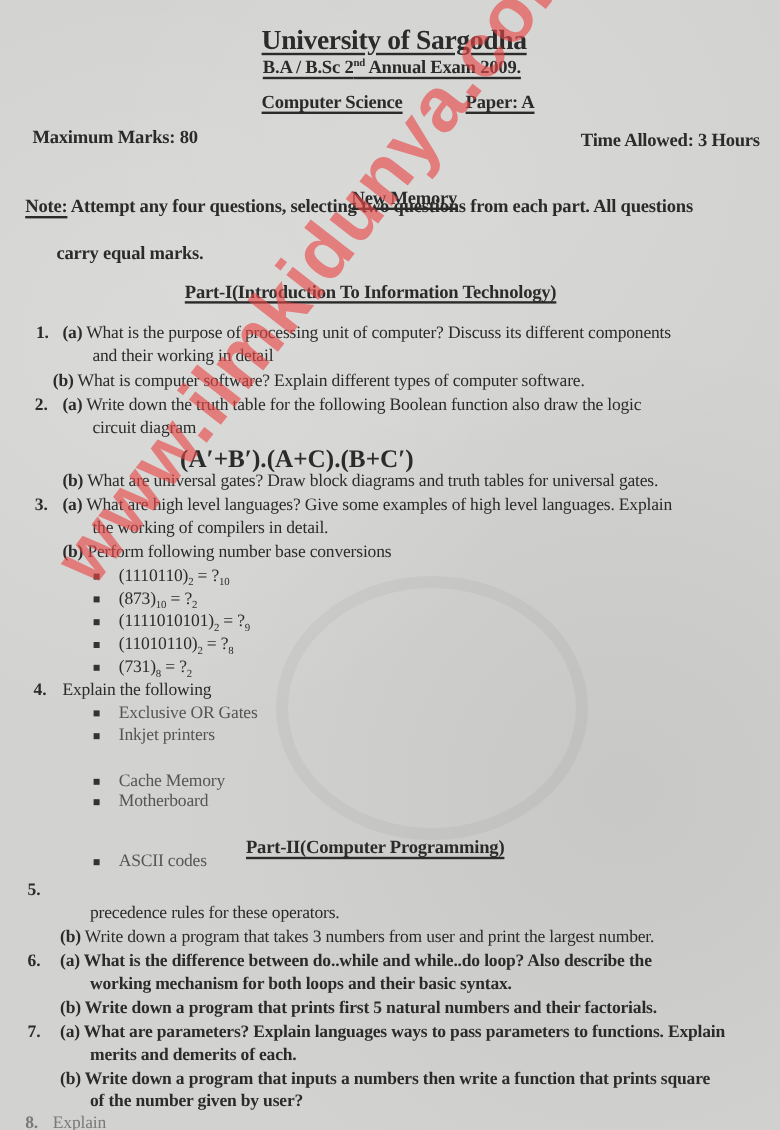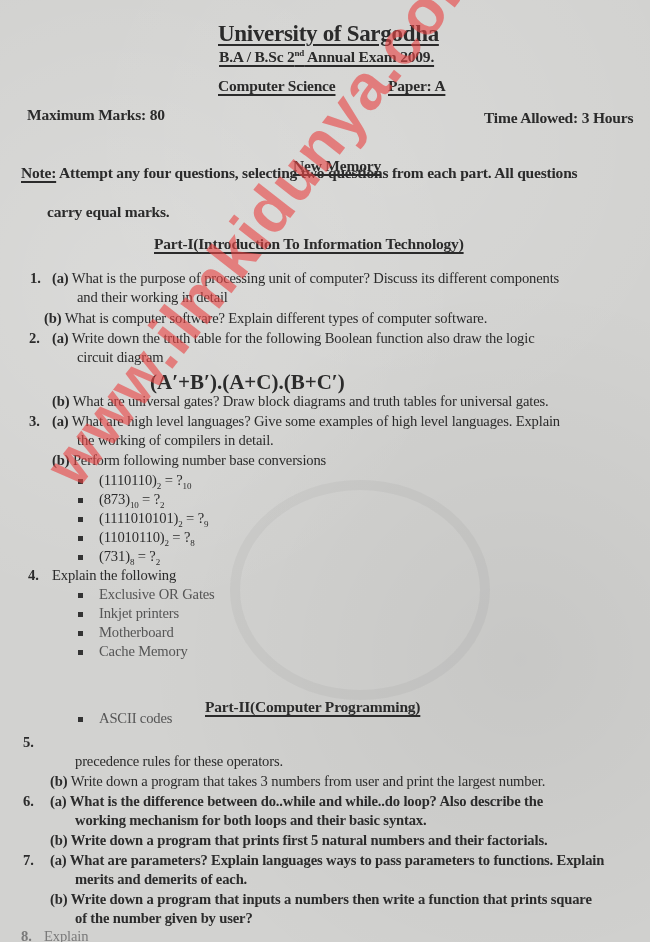--- a/index.html
+++ b/index.html
@@ -76,21 +76,21 @@
   <div class="abs q" style="left:78px; top:472px;"><span class="bullet"></span><span>(1110110)</span><sub>2</sub><span> = ?</span><sub>10</sub></div>
   <div class="abs q" style="left:78px; top:491px;"><span class="bullet"></span><span>(873)</span><sub>10</sub><span> = ?</span><sub>2</sub></div>
   <div class="abs q" style="left:78px; top:510px;"><span class="bullet"></span><span>(1111010101)</span><sub>2</sub><span> = ?</span><sub>9</sub></div>
   <div class="abs q" style="left:78px; top:529px;text-align:center;"><span class="bullet"></span><span>(11010110)</span><sub>2</sub><span> = ?</span><sub>8</sub></div>
   <div class="abs q" style="left:78px; top:548px;"><span class="bullet"></span><span>(731)</span><sub>8</sub><span> = ?</span><sub>2</sub></div>
 
   <div class="abs q b" style="left:28px; top:567px;">4.</div>
   <div class="abs q" style="left:52px; top:567px;">Explain the following</div>
   <div class="abs q faded" style="left:78px; top:586px;"><span class="bullet"></span><span>Exclusive OR Gates</span></div>
   <div class="abs q faded" style="left:78px; top:605px;"><span class="bullet"></span><span>Inkjet printers</span></div>
-  <div class="abs q faded" style="left:78px; top:624px;text-align:right;"><span class="bullet"></span><span>Motherboard</span></div>
+  <div class="abs q faded" style="left:78px; top:660px;text-align:right;"><span class="bullet"></span><span>Motherboard</span></div>
   <div class="abs q faded" style="left:78px; top:643px;"><span class="bullet"></span><span>Cache Memory</span></div>
   <div class="abs q faded" style="left:78px; top:662px;margin-top:48px;"><span class="bullet"></span><span>ASCII codes</span></div>
 
   <div class="abs hdr u" style="left:205px; top:698px;">Part-II(Computer Programming)</div>
 
   <div class="abs q b" style="left:23px; top:734px;">5.</div>
   <div class="abs q" style="left:75px; top:753px;">precedence rules for these operators.</div>
   <div class="abs q" style="left:50px; top:773px;"><span class="b">(b)</span> <span>Write down a program that takes 3 numbers from user and print the largest number.</span></div>
 
   <div class="abs q b" style="left:23px; top:793px;">6.</div>

